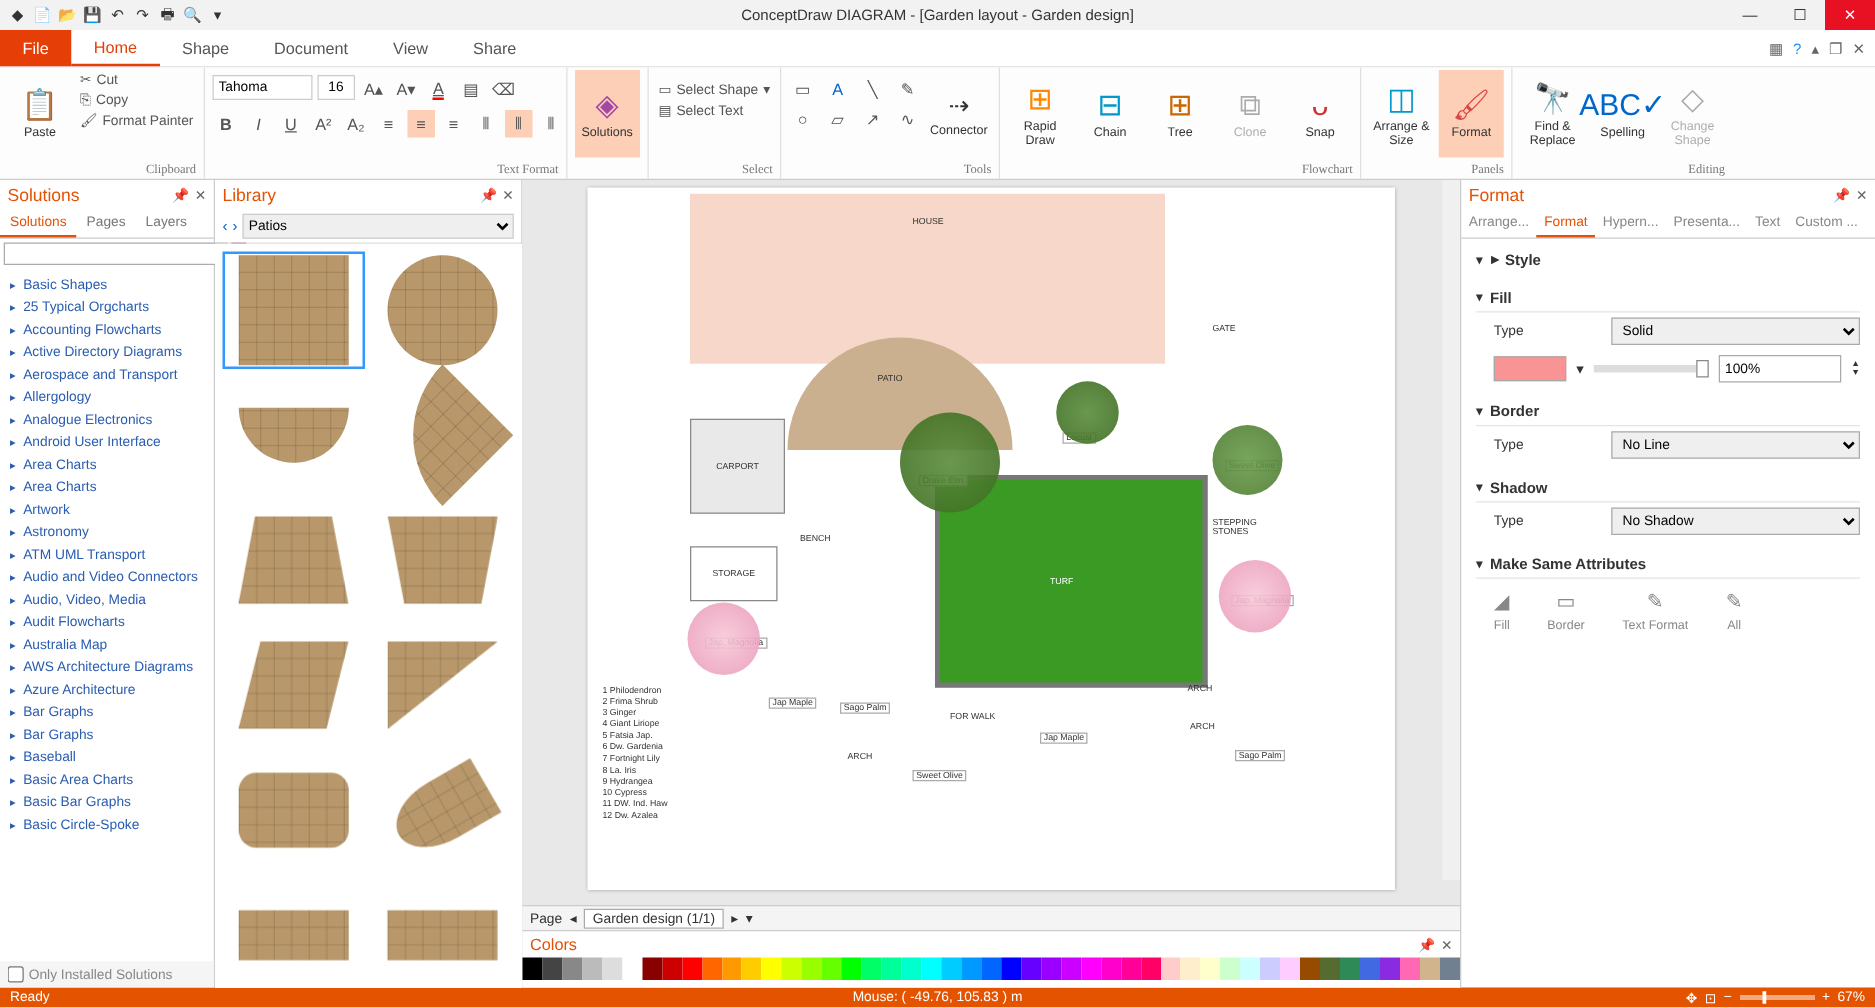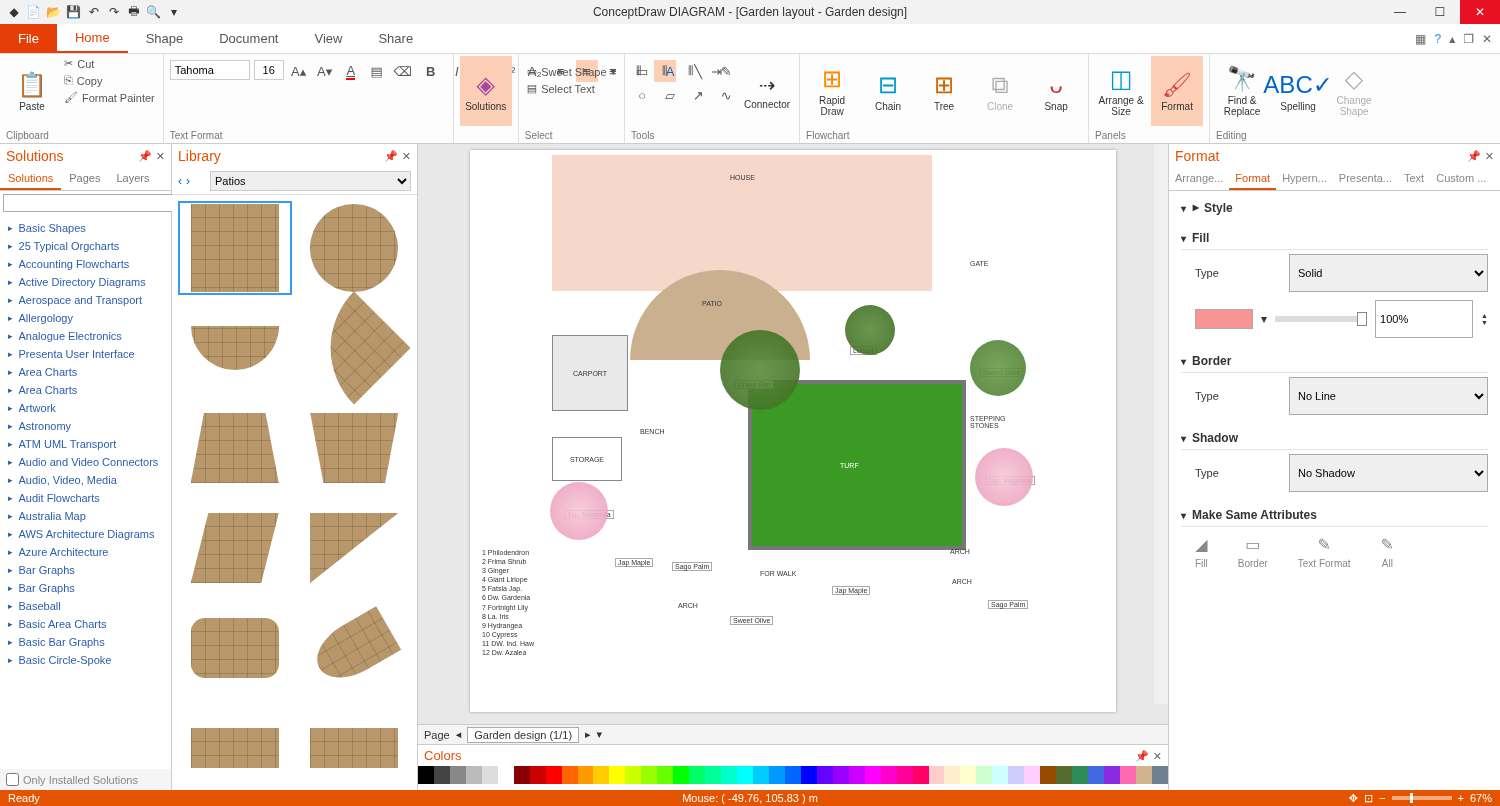--- a/index.html
+++ b/index.html
@@ -14,21 +14,21 @@
 .win-controls .close { background: #e81123; color: #fff; }
 
 .menubar { height: 30px; display: flex; align-items: stretch; border-bottom: 1px solid #ddd; }
 .file-tab { background: #e53e06; color: #fff; padding: 0 18px; display: flex; align-items: center; font-size: 13px; }
 .menu-tab { padding: 0 18px; display: flex; align-items: center; font-size: 13px; color: #555; cursor: pointer; }
 .menu-tab.active { color: #e53e06; border-bottom: 2px solid #e53e06; }
 .menubar .right-icons { margin-left: auto; display: flex; align-items: center; gap: 8px; padding-right: 8px; color: #666; }
 
 .ribbon { height: 90px; border-bottom: 1px solid #ccc; display: flex; background: #fdfdfd; }
 .ribbon-group { border-right: 1px solid #e0e0e0; display: flex; flex-direction: column; padding: 2px 6px 0 6px; }
-.ribbon-group .group-label { font-size: 10px; color: #777; text-align: left; margin-top: auto; padding-bottom: 2px; }
+.ribbon-group .group-label { font-size: 10px; color: #777; text-align: right; margin-top: auto; padding-bottom: 2px; font-family: Liberation Serif, serif; }
 .rg-body { display: flex; align-items: flex-start; gap: 4px; flex: 1; }
 .rg-col { display: flex; flex-direction: column; gap: 2px; }
 .rg-item { display: flex; align-items: center; gap: 4px; font-size: 11px; color: #555; padding: 1px 2px; }
 .big-btn { display: flex; flex-direction: column; align-items: center; justify-content: center; width: 52px; height: 70px; font-size: 10px; text-align: center; gap: 2px; }
 .big-btn .icon { font-size: 24px; }
 .big-btn.active { background: #fccfb6; }
 .small-icon-btn { width: 22px; height: 22px; display:inline-flex; align-items:center; justify-content:center; font-size:13px; color:#555; border:1px solid transparent; }
 .small-icon-btn.active { background:#fccfb6; }
 .font-select { width: 80px; height:20px; border:1px solid #ccc; font-size:11px; padding-left:4px; }
 .font-size { width: 30px; height:20px; border:1px solid #ccc; font-size:11px; text-align:center; }
@@ -44,21 +44,21 @@
 .search-row { display:flex; padding:3px; gap:3px; }
 .search-row input { flex:1; border:1px solid #aaa; height:18px; }
 .search-row .sbtn { width:18px; height:18px; background:#a349a4; color:#fff; display:flex; align-items:center; justify-content:center; font-size:10px;}
 .solutions-list { flex:1; overflow-y:auto; padding:4px 0; }
 .sol-item { display:flex; align-items:center; gap:6px; padding:3px 8px; font-size:11px; color:#2a5db0; cursor:pointer; }
 .sol-item::before { content:"▸"; color:#2a5db0; font-size:9px;}
 .only-installed { font-size:11px; padding:4px 6px; display:flex; align-items:center; gap:4px; color:#888; background:#f5f5f5; }
 
 .panel-lib { width: 246px; border-right:1px solid #ccc; display:flex; flex-direction:column; }
 .lib-nav { display:flex; align-items:center; gap:4px; padding:3px 6px; border-bottom:1px solid #ddd; }
-.lib-nav select { flex:1; height:20px; border:1px solid #ccc; font-size:11px;margin-left:16px; }
+.lib-nav select { flex:1; height:20px; border:1px solid #ccc; font-size:11px; }
 .shapes-grid { flex:1; overflow-y:auto; display:grid; grid-template-columns:1fr 1fr; gap:10px; padding:8px; background:#fff; }
 .shape-thumb { height:90px; display:flex; align-items:center; justify-content:center; }
 .shape-thumb.sel { outline:2px solid #3399ff; }
 .patio { background:#b8986b; position:relative; overflow:hidden; }
 .patio::after { content:""; position:absolute; inset:0; background-image: linear-gradient(90deg, rgba(0,0,0,.15) 1px, transparent 1px), linear-gradient(0deg, rgba(0,0,0,.15) 1px, transparent 1px); background-size:14px 14px; }
 
 .canvas-area { flex:1; display:flex; flex-direction:column; background:#e8e8e8; position:relative; }
 .canvas-scroll { flex:1; overflow:auto; position:relative; }
 .page { width: 646px; height: 562px; background:#fff; margin:6px auto; box-shadow:0 0 3px rgba(0,0,0,.3); position:relative; }
 .garden-label { position:absolute; font-size:7px; color:#333; }
@@ -78,21 +78,21 @@
 .panel-right { width: 332px; border-left:1px solid #ccc; display:flex; flex-direction:column; }
 .format-tabs { display:flex; font-size:11px; border-bottom:1px solid #ccc; }
 .format-tabs div { padding:4px 6px; color:#888; cursor:pointer; white-space:nowrap; }
 .format-tabs div.active { color:#e35205; border-bottom:2px solid #e35205; }
 .format-body { padding:6px 12px; font-size:12px; color:#333; }
 .fsection { margin-bottom:8px; }
 .fsection-h { font-weight:bold; display:flex; align-items:center; gap:6px; padding:4px 0; border-bottom:1px solid #e4e4e4;}
 .fsection-h::before { content:"▾"; font-size:10px;}
 .frow { display:flex; align-items:center; gap:8px; padding:4px 0 4px 14px; }
 .frow label { width:86px; font-size:11px; color:#333; }
-.frow select, .frow input { flex:1; height:38px; border:1px solid #aaa; font-size:11px; padding-left:4px; }
+.frow select, .frow input { flex:1; height:22px; border:1px solid #aaa; font-size:11px; padding-left:4px; }
 .color-swatch { width:58px; height:20px; background:#f99494; border:1px solid #aaa; }
 .msa-row { display:flex; gap:30px; padding:8px 14px; color:#888; font-size:10px; }
 .msa-item { display:flex; flex-direction:column; align-items:center; gap:4px;}
 
 .statusbar { height:16px; background:#e35300; color:#fff; font-size:11px; display:flex; align-items:center; padding:0 8px; }
 .statusbar .mouse { position:absolute; left:50%; transform:translateX(-50%);}
 .statusbar .zoom { margin-left:auto; display:flex; align-items:center; gap:6px;}
 
 .scrollbar-v { position:absolute; right:0; top:0; bottom:20px; width:14px; background:#f0f0f0; }
 .legend { position:absolute; left:12px; top:398px; font-size:7px; color:#333; line-height:1.3;}
@@ -146,21 +146,21 @@
       <div class="rg-col">
         <div class="rg-item">✂ <span>Cut</span></div>
         <div class="rg-item">⎘ <span>Copy</span></div>
         <div class="rg-item">🖌 <span>Format Painter</span></div>
       </div>
     </div>
     <div class="group-label">Clipboard</div>
   </div>
 
   <div class="ribbon-group" style="width:290px">
-    <div class="rg-body" style="flex-direction:row; gap:6px; padding-top:4px;">
+    <div class="rg-body" style="flex-direction:column; gap:6px; padding-top:4px;">
       <div style="display:flex; gap:4px;">
         <input class="font-select" value="Tahoma" style="">
         <input class="font-size" value="16" style="">
         <span class="small-icon-btn">A▴</span>
         <span class="small-icon-btn">A▾</span>
         <span class="small-icon-btn">
             <u style="border-bottom:2px solid red">A</u>
           </span>
         <span class="small-icon-btn">▤</span>
         <span class="small-icon-btn">⌫</span>
@@ -195,21 +195,21 @@
           <span class="icon" style="color:#a349a4">◈</span>
           <span>Solutions</span>
         </div>
       </div>
     <div class="group-label">&nbsp;</div>
   </div>
 
   <div class="ribbon-group">
     <div class="rg-body">
       <div class="rg-col" style="padding-top:8px;">
-        <div class="rg-item">▭ <span>Sweet Shape</span> ▾</div>
+        <div class="rg-item">▭ <span>Select Shape</span> ▾</div>
         <div class="rg-item">▤ <span>Select Text</span></div>
       </div>
     </div>
     <div class="group-label">Select</div>
   </div>
 
   <div class="ribbon-group">
     <div class="rg-body">
       <div class="rg-col" style="padding-top:4px;">
         <div style="display:flex; gap:6px;">
@@ -312,21 +312,21 @@
       <div class="sbtn">🔍</div>
     </div>
     <div class="solutions-list" id="sol-list">
         <div class="sol-item">Basic Shapes</div>
         <div class="sol-item">25 Typical Orgcharts</div>
         <div class="sol-item">Accounting Flowcharts</div>
         <div class="sol-item">Active Directory Diagrams</div>
         <div class="sol-item">Aerospace and Transport</div>
         <div class="sol-item">Allergology</div>
         <div class="sol-item">Analogue Electronics</div>
-        <div class="sol-item">Presenta User Interface</div>
+        <div class="sol-item">Android User Interface</div>
         <div class="sol-item">Area Charts</div>
         <div class="sol-item">Area Charts</div>
         <div class="sol-item">Artwork</div>
         <div class="sol-item">Astronomy</div>
         <div class="sol-item">ATM UML Transport</div>
         <div class="sol-item">Audio and Video Connectors</div>
         <div class="sol-item">Audio, Video, Media</div>
         <div class="sol-item">Audit Flowcharts</div>
         <div class="sol-item">Australia Map</div>
         <div class="sol-item">AWS Architecture Diagrams</div>

